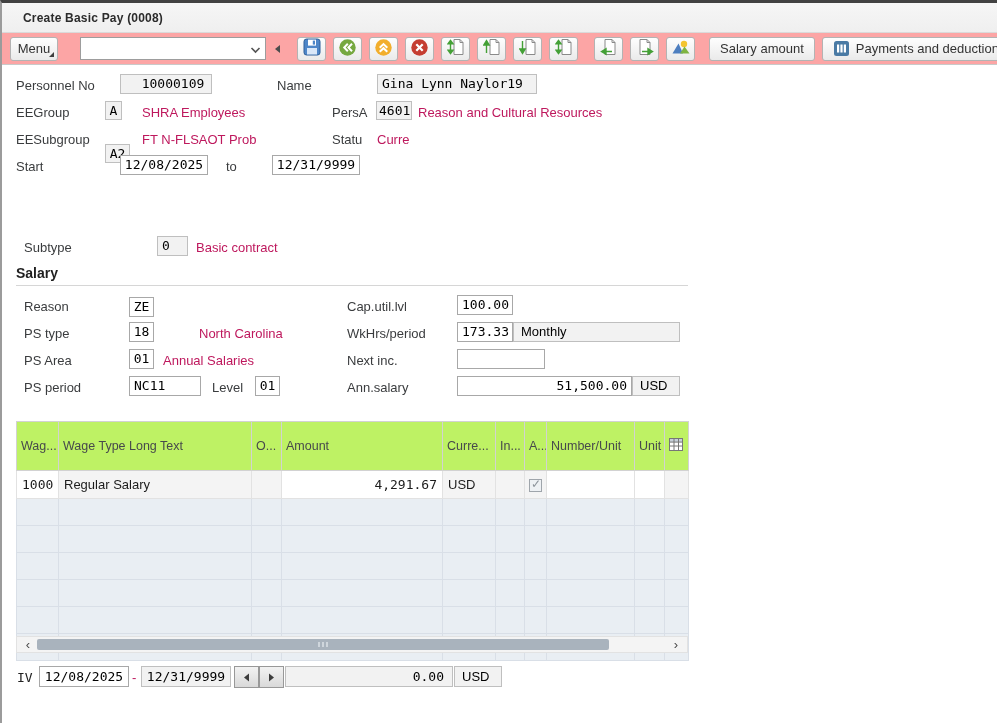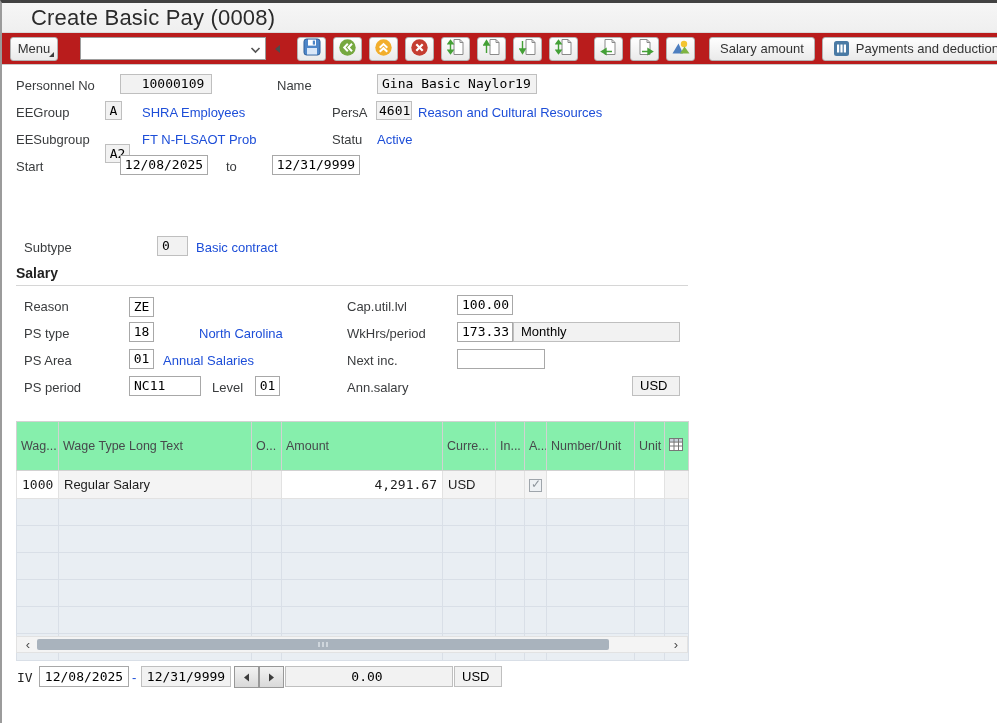--- a/index.html
+++ b/index.html
@@ -9,24 +9,24 @@
     background:#ffffff;
     font-family:"Liberation Sans", sans-serif;
     border-top:3px solid #424242; border-left:2px solid #9b9b9b;
   }
   
   .titlebar {
     height:30px; background:linear-gradient(#f6f6f6,#efefef);
     border-bottom:1px solid #dadada;
     display:flex; align-items:center; padding-left:13px;
   }
-  .titlebar h1 { font-size:22px; font-weight:normal; color:#2b2b2b; margin:16px; letter-spacing:0.2px; }
+  .titlebar h1 { font-size:12px; font-weight:bold; color:#2b2b2b; margin:8px; letter-spacing:0.2px; }
   
   .toolbar {
-    height:32px; background:#b91c1c; border-bottom:1px solid #c9c9c9;
+    height:32px; background:#fca5a5; border-bottom:1px solid #c9c9c9;
     display:flex; align-items:center; padding-left:8px;
   }
   .vsep { width:1px; height:20px; background:#c4c4c4; margin:0 8px; }
   .btn {
     height:24px; border:1px solid #b3b3b3; border-radius:3px;
     background:linear-gradient(#fefefe,#eaeaea);
     display:flex; align-items:center; justify-content:center;
     font-size:13px; color:#333; cursor:default; flex:none;
   }
   .menu-btn { width:48px; position:relative; }
@@ -39,36 +39,36 @@
     margin-left:6px; display:flex; align-items:center; justify-content:space-between;
     padding:0 4px; flex:none;
   }
   .collapse-tri { margin-left:7px; flex:none; display:flex; align-items:center; }
   .ibtn { width:29px; margin-left:7px; padding:0; }
   .txtbtn { padding:0 10px; margin-left:7px; }
   .txtbtn .bicon { margin-right:6px; display:flex; }
   
   .content { position:relative; height:660px; background:#fff; }
   .lbl { position:absolute; font-size:13px; color:#3a3c3e; line-height:15px; white-space:nowrap; }
-  .txt { position:absolute; font-size:13px; color:#1d4ed8; line-height:15px; white-space:nowrap; }
+  .txt { position:absolute; font-size:13px; color:#be185d; line-height:15px; white-space:nowrap; }
   .fld {
     position:absolute; height:20px; border:1px solid #a8a8a8; background:#fff;
     font-family:"DejaVu Sans Mono", monospace; font-size:13px; line-height:18px;
     color:#000; padding:0 4px; white-space:pre;
   }
   .fld.ro { background:#f2f2f2; border-color:#bfbfbf; }
-  .fld.right { text-align:center; }
+  .fld.right { text-align:right; }
   .fld.center { text-align:center; padding:0 2px; }
   .fld.sans { font-family:"Liberation Sans", sans-serif; line-height:18px; }
   .section-h { position:absolute; font-size:14px; font-weight:bold; color:#1f1f1f; }
   .hline { position:absolute; height:1px; background:#d6d6d6; }
   
   table.wt { position:absolute; left:14px; top:356px; width:672px; border-collapse:collapse; table-layout:fixed; }
   table.wt th {
-    background:#86efac; border:1px solid #d2d2d2; height:19px;
+    background:#bef264; border:1px solid #d2d2d2; height:19px;
     font-size:12.5px; font-weight:normal; color:#47494c; text-align:left;
     padding:16px 4px; overflow:hidden; white-space:nowrap;
   }
   table.wt td { border:1px solid #e2e2e2; height:28px; font-size:13px; padding:0 5px; overflow:hidden; white-space:nowrap; }
   tr.datarow td { background:#f4f4f4; color:#1c1c1c; }
   tr.datarow td.w { background:#ffffff; }
   tr.datarow td.mono { font-family:"DejaVu Sans Mono", monospace; }
   tr.datarow td.num { text-align:right;margin-top:44px; }
   tr.empty-row td { background:#e9eef3; border:1px solid #d9dfe7; height:27px; }
   th.iconcol { text-align:center; padding:0; }
@@ -242,34 +242,34 @@
     </span>
     <span>Payments and deductions</span>
   </div>
 </div>
 
 <div class="content">
 
   <div class="lbl" style="left:14px; top:13px;">Personnel No</div>
   <div class="fld ro center" style="left:118px; top:9px; width:92px;padding-left:16px;">10000109</div>
   <div class="lbl" style="left:275px; top:13px;">Name</div>
-  <div class="fld ro" style="left:375px; top:9px; width:160px;">Gina Basic Naylor19</div>
+  <div class="fld ro" style="left:375px; top:9px; width:160px;">Gina Lynn Naylor19</div>
 
   <div class="lbl" style="left:14px; top:40px;">EEGroup</div>
   <div class="fld ro center" style="left:103px; top:36px; width:17px; height:19px;">A</div>
   <div class="txt" style="left:140px; top:40px;">SHRA Employees</div>
   <div class="lbl" style="left:330px; top:40px;">PersA</div>
   <div class="fld ro center" style="left:374px; top:36px; width:36px; height:19px;">4601</div>
   <div class="txt" style="left:416px; top:40px;">Reason and Cultural Resources</div>
 
   <div class="lbl" style="left:14px; top:67px;">EESubgroup</div>
   <div class="fld ro center" style="left:103px; top:63px; width:25px; height:19px;margin-top:16px;">A2</div>
   <div class="txt" style="left:140px; top:67px;">FT N-FLSAOT Prob</div>
   <div class="lbl" style="left:330px; top:67px;">Statu</div>
-  <div class="txt" style="left:375px; top:67px;">Active</div>
+  <div class="txt" style="left:375px; top:67px;">Curre</div>
 
   <div class="lbl" style="left:14px; top:94px;">Start</div>
   <div class="fld center" style="left:118px; top:90px; width:88px;">12/08/2025</div>
   <div class="lbl" style="left:224px; top:94px;">to</div>
   <div class="fld center" style="left:270px; top:90px; width:88px;">12/31/9999</div>
 
   <div class="lbl" style="left:22px; top:175px;">Subtype</div>
   <div class="fld ro" style="left:155px; top:171px; width:31px;">0</div>
   <div class="txt" style="left:194px; top:175px;">Basic contract</div>
 
@@ -292,20 +292,21 @@
   <div class="fld center" style="left:127px; top:284px; width:25px;">01</div>
   <div class="txt" style="left:161px; top:288px;">Annual Salaries</div>
   <div class="lbl" style="left:345px; top:288px;">Next inc.</div>
   <div class="fld" style="left:455px; top:284px; width:88px;"></div>
 
   <div class="lbl" style="left:22px; top:315px;">PS period</div>
   <div class="fld" style="left:127px; top:311px; width:72px;">NC11</div>
   <div class="lbl" style="left:210px; top:315px;">Level</div>
   <div class="fld center" style="left:253px; top:311px; width:25px;">01</div>
   <div class="lbl" style="left:345px; top:315px;">Ann.salary</div>
+  <div class="fld right" style="left:455px; top:311px; width:175px;">51,500.00</div>
   <div class="fld ro sans" style="left:630px; top:311px; width:48px; padding-left:7px;">USD</div>
 
   <table class="wt">
     <colgroup>
       <col style="width:42px">
         <col style="width:193px">
         <col style="width:30px">
         <col style="width:161px">
       <col style="width:53px">
         <col style="width:29px">

